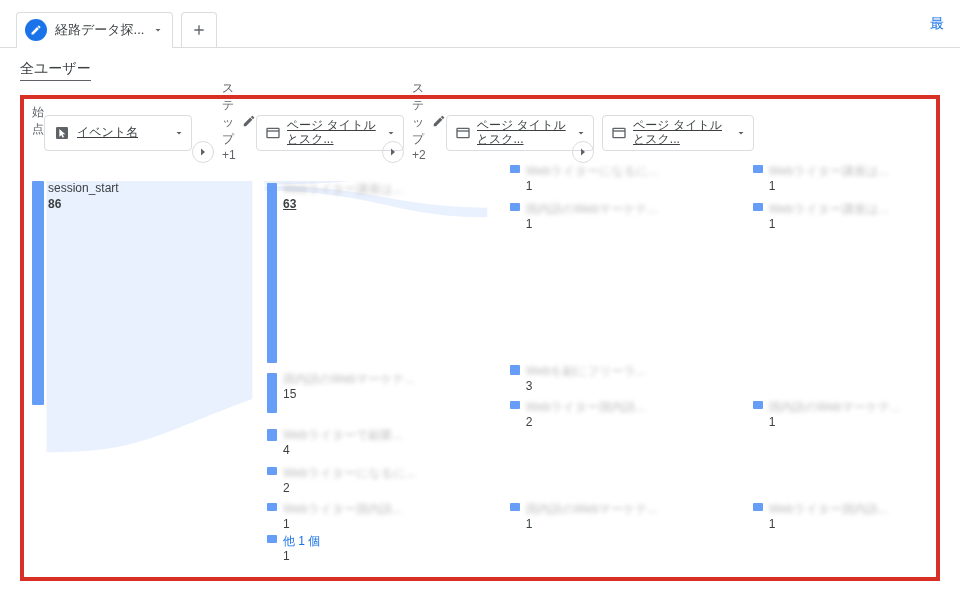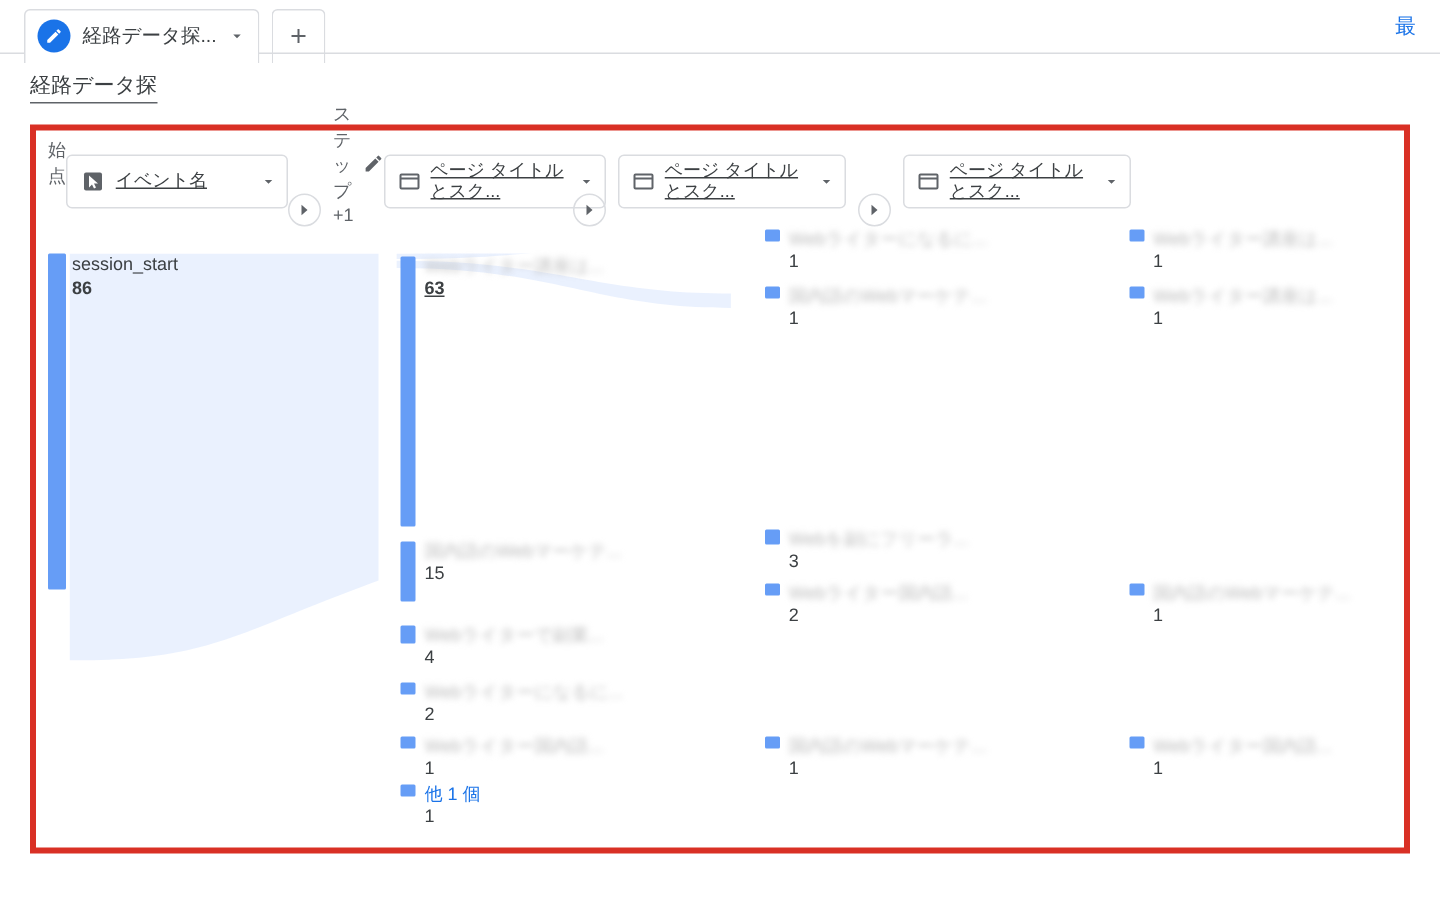--- a/index.html
+++ b/index.html
@@ -1,17 +1,17 @@
 <!DOCTYPE html>
 <html><head>
 <meta charset="utf-8">
 <style>
   * { box-sizing: border-box; margin: 0; padding: 0; }
   body { font-family: "Helvetica Neue", Arial, "Hiragino Kaku Gothic ProN", "Yu Gothic", sans-serif; font-size: 13px; color: #3c4043; background: #fff; }
-  .tabs { display: flex; align-items: center; height: 36px; border-bottom: 1px solid #dadce0; padding: 0 16px; gap: 8px; }
+  .tabs { display: flex; align-items: center; height: 48px; border-bottom: 1px solid #dadce0; padding: 0 16px; gap: 8px; }
   .tab { display: flex; align-items: center; gap: 8px; height: 36px; padding: 0 8px; border: 1px solid #dadce0; border-bottom: none; border-radius: 4px 4px 0 0; position: relative; top: 6px; background: #fff; }
   .tab-icon-circle { width: 22px; height: 22px; border-radius: 50%; background: #1a73e8; display: flex; align-items: center; justify-content: center; }
   .tab-icon-circle svg { width: 12px; height: 12px; fill: #fff; }
   .add-tab { width: 36px; height: 36px; display: flex; align-items: center; justify-content: center; border: 1px solid #dadce0; border-bottom: none; border-radius: 4px 4px 0 0; position: relative; top: 6px; cursor: pointer; color: #5f6368; }
   .add-tab svg { width: 16px; height: 16px; fill: #5f6368; }
   .top-right { margin-left: auto; color: #1a73e8; font-size: 14px; }
   .segment-row { padding: 12px 20px 6px; }
   .segment { display: inline-block; border-bottom: 1px solid #5f6368; padding-bottom: 2px; font-size: 14px; color: #3c4043; }
   .canvas-wrap { margin: 8px 20px 16px; border: 4px solid #d93025; padding: 10px 8px 6px; }
   .columns { display: flex; align-items: flex-start; gap: 4px; }
@@ -67,21 +67,21 @@
   </div>
   <div class="add-tab">
     <svg viewBox="0 0 24 24">
         <path d="M19 13h-6v6h-2v-6H5v-2h6V5h2v6h6v2z"></path>
       </svg>
   </div>
   <span class="top-right">最</span>
 </div>
 
 <div class="segment-row">
-  <span class="segment">経路データ探</span>
+  <span class="segment">全ユーザー</span>
 </div>
 
 <div class="canvas-wrap">
 
   <div class="columns">
 
     <div class="col" style="width:152px">
       <div class="col-head">
         <span>始点</span>
       </div>
@@ -103,20 +103,49 @@
       <div class="arrow-circ">
           <svg viewBox="0 0 24 24">
             <path d="M8 5l8 7-8 7z"></path>
           </svg>
         </div>
     </div>
 
     <div class="col" style="width:152px">
       <div class="col-head">
         <span>ステップ +1</span>
+        <span class="pencil"><svg viewBox="0 0 24 24">
+              <path d="M3 17.25V21h3.75L17.81 9.94l-3.75-3.75L3 17.25zM20.71 7.04a1 1 0 0 0 0-1.41l-2.34-2.34a1 1 0 0 0-1.41 0l-1.83 1.83 3.75 3.75 1.83-1.83z"></path>
+            </svg></span>
+      </div>
+      <div class="node-chip">
+        <span class="ic">
+            <svg viewBox="0 0 24 24">
+              <rect x="3" y="5" width="18" height="14" rx="1" fill="none" stroke="#5f6368" stroke-width="2"></rect>
+              <line x1="3" y1="9" x2="21" y2="9" stroke="#5f6368" stroke-width="2"></line>
+            </svg>
+          </span>
+        <span class="lbl">ページ タイトルとスク...</span>
+        <span class="caret"><svg viewBox="0 0 24 24">
+              <path d="M7 10l5 5 5-5z"></path>
+            </svg></span>
+      </div>
+    </div>
+
+    <div class="arrow-cell">
+      <div class="arrow-circ">
+          <svg viewBox="0 0 24 24">
+            <path d="M8 5l8 7-8 7z"></path>
+          </svg>
+        </div>
+    </div>
+
+    <div class="col" style="width:152px">
+      <div class="col-head">
+        <span>ステップ +2</span>
         <span class="pencil"><svg viewBox="0 0 24 24">
               <path d="M3 17.25V21h3.75L17.81 9.94l-3.75-3.75L3 17.25zM20.71 7.04a1 1 0 0 0 0-1.41l-2.34-2.34a1 1 0 0 0-1.41 0l-1.83 1.83 3.75 3.75 1.83-1.83z"></path>
             </svg></span>
       </div>
       <div class="node-chip">
         <span class="ic">
             <svg viewBox="0 0 24 24">
               <rect x="3" y="5" width="18" height="14" rx="1" fill="none" stroke="#5f6368" stroke-width="2"></rect>
               <line x1="3" y1="9" x2="21" y2="9" stroke="#5f6368" stroke-width="2"></line>
             </svg>
@@ -144,43 +173,20 @@
               <line x1="3" y1="9" x2="21" y2="9" stroke="#5f6368" stroke-width="2"></line>
             </svg>
           </span>
         <span class="lbl">ページ タイトルとスク...</span>
         <span class="caret"><svg viewBox="0 0 24 24">
               <path d="M7 10l5 5 5-5z"></path>
             </svg></span>
       </div>
     </div>
 
-    <div class="arrow-cell">
-      <div class="arrow-circ">
-          <svg viewBox="0 0 24 24">
-            <path d="M8 5l8 7-8 7z"></path>
-          </svg>
-        </div>
-    </div>
-
-    <div class="col" style="width:152px">
-      <div class="node-chip">
-        <span class="ic">
-            <svg viewBox="0 0 24 24">
-              <rect x="3" y="5" width="18" height="14" rx="1" fill="none" stroke="#5f6368" stroke-width="2"></rect>
-              <line x1="3" y1="9" x2="21" y2="9" stroke="#5f6368" stroke-width="2"></line>
-            </svg>
-          </span>
-        <span class="lbl">ページ タイトルとスク...</span>
-        <span class="caret"><svg viewBox="0 0 24 24">
-              <path d="M7 10l5 5 5-5z"></path>
-            </svg></span>
-      </div>
-    </div>
-
   </div>
 
   <div class="sankey">
 
     <svg class="flows" viewBox="0 0 740 390" preserveAspectRatio="none">
 
       <path d="M12,0 C90,0 100,0 182,0 L182,180 C100,210 90,224 12,224 Z"></path>
 
       <path d="M192,0 C280,0 300,-16 376,-16 L376,-8 C300,-8 280,3 192,3 Z" transform="translate(0,0)"></path>
       <path d="M192,4 C280,4 300,22 376,22 L376,30 C300,30 280,8 192,8 Z"></path>

